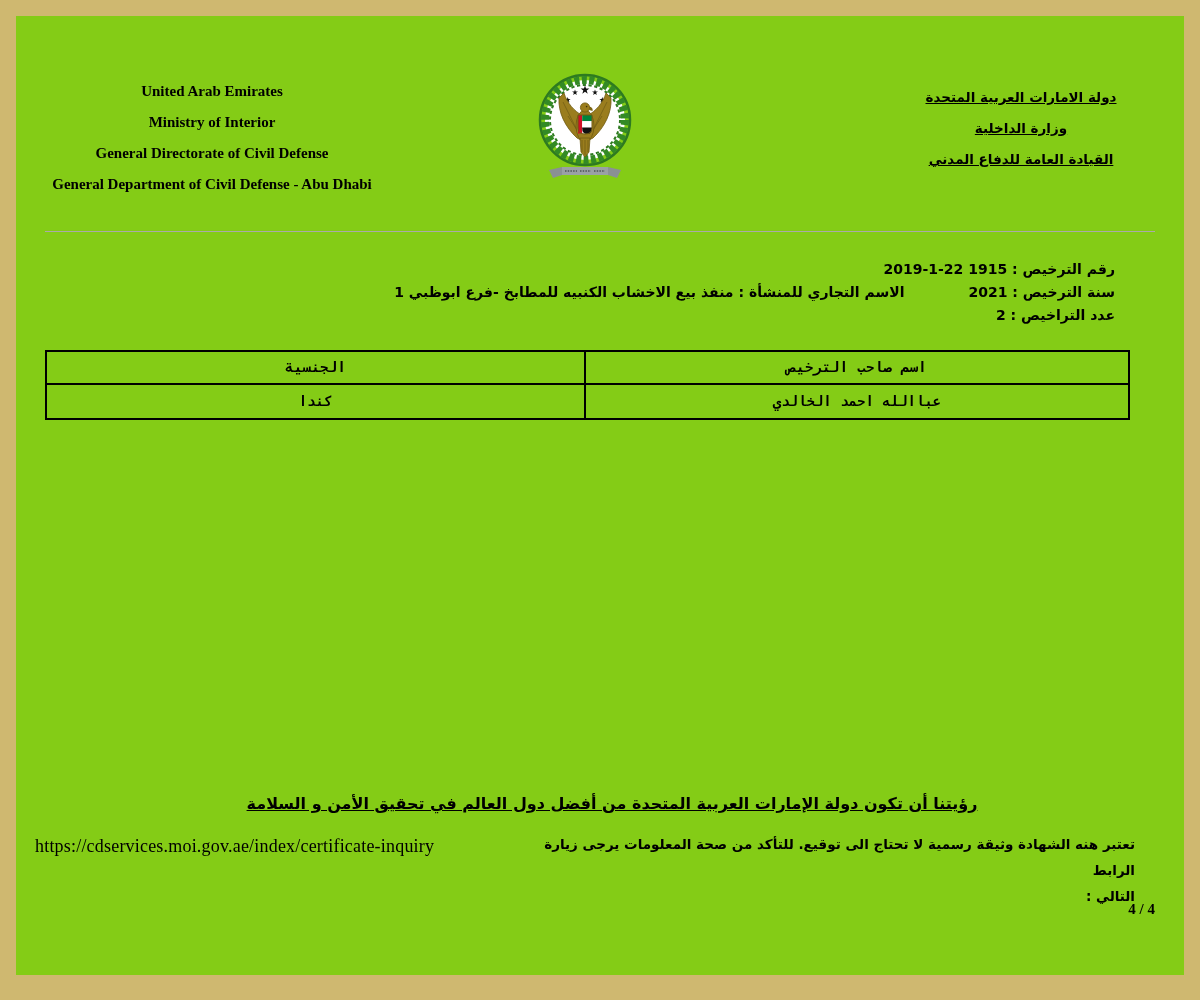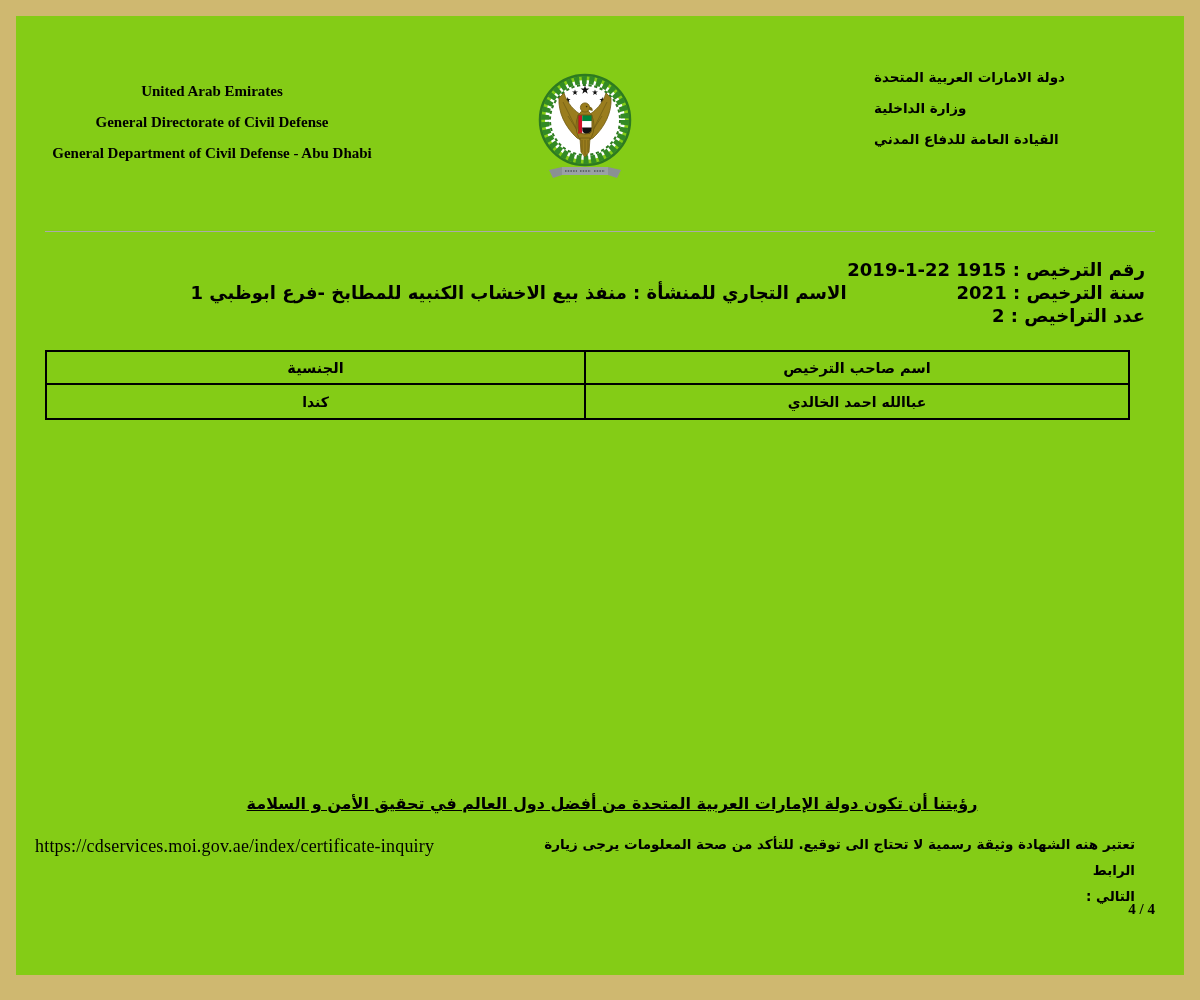--- a/index.html
+++ b/index.html
@@ -18,44 +18,45 @@
     background:#84cc16;
   }
   
   .hdr-en{
     position:absolute;left:26px;top:60px;width:340px;
     text-align:center;
     font-family:"Liberation Serif",serif;
     font-weight:bold;font-size:15px;line-height:31px;
   }
   .hdr-ar{
-    position:absolute;left:858px;top:46px;width:294px;
-    text-align:left;direction:rtl;
-    font-weight:bold;font-size:13.5px;line-height:31px;
+    position:absolute;left:858px;top:66px;width:294px;
+    text-align:center;direction:rtl;
+    font-weight:bold;font-size:13.5px;line-height:31px;text-decoration:underline;
   }
   .emblem{position:absolute;left:518px;top:48px;width:102px;height:132px;}
   .divider{position:absolute;left:29px;top:215px;width:1110px;border-top:1px solid #aaaaaa;}
   
   .license-block{
-    position:absolute;right:39px;top:242px;width:1060px;
+    position:absolute;right:69px;top:242px;width:1060px;
     direction:rtl;text-align:right;
-    font-weight:bold;font-size:18px;line-height:23px;
+    font-weight:bold;font-size:14px;line-height:23px;
     white-space:nowrap;
   }
-  .license-block .trade{margin-right:110px;text-align:center;}
+  .license-block .trade{margin-right:64px;text-align:center;}
   
   .owners-table{
     position:absolute;left:29px;top:334px;width:1085px;
     border-collapse:collapse;direction:rtl;
     font-weight:bold;
   }
   .owners-table th,.owners-table td{
     border:2px solid #000;
     text-align:center;vertical-align:middle;
     font-size:14.5px;
+    font-family:Liberation Mono, monospace;
   }
   .owners-table th{height:29px;}
   .owners-table td{height:31px;font-size:14px;}
   .col-name{width:545px;}
   .col-nat{width:540px;}
   
   .vision{
     position:absolute;left:4px;top:778px;width:100%;
     text-align:center;direction:rtl;
     font-weight:bold;font-size:16px;
@@ -80,20 +81,21 @@
     direction:ltr;
   }
 </style>
 </head>
 <body>
 
 <div class="page">
 
   <div class="hdr-en">
     <div>United Arab Emirates</div>
+    <div>Ministry of Interior</div>
     <div>General Directorate of Civil Defense</div>
     <div>General Department of Civil Defense - Abu Dhabi</div>
   </div>
 
   <div class="emblem">
     <svg width="102" height="132" viewBox="0 0 102 132" xmlns="http://www.w3.org/2000/svg">
       <defs>
         <polygon id="st" points="0,-1 0.2245,-0.309 0.951,-0.309 0.363,0.118 0.588,0.809 0,0.382 -0.588,0.809 -0.363,0.118 -0.951,-0.309 -0.2245,-0.309"></polygon>
       </defs>
 

